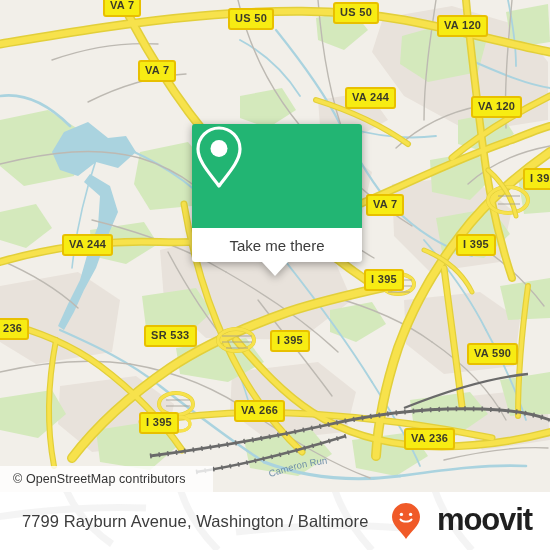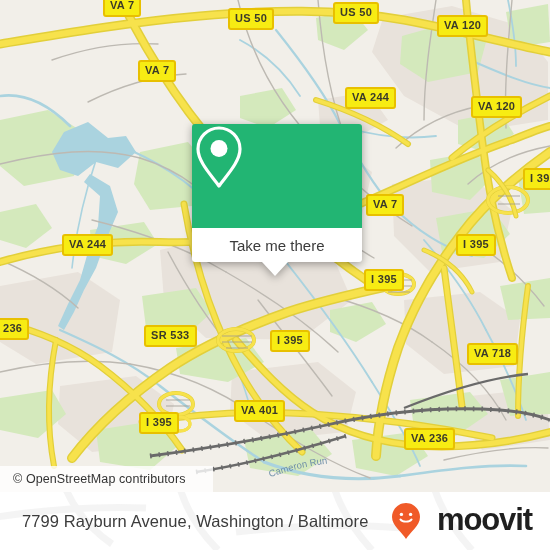--- a/index.html
+++ b/index.html
@@ -253,23 +253,23 @@
     <div class="shield" style="left:345px;top:87px">VA 244</div>
     <div class="shield" style="left:471px;top:96px">VA 120</div>
     <div class="shield" style="left:523px;top:168px">I 395</div>
     <div class="shield" style="left:366px;top:194px">VA 7</div>
     <div class="shield" style="left:62px;top:234px">VA 244</div>
     <div class="shield" style="left:456px;top:234px">I 395</div>
     <div class="shield" style="left:364px;top:269px">I 395</div>
     <div class="shield" style="left:-22px;top:318px">VA 236</div>
     <div class="shield" style="left:144px;top:325px">SR 533</div>
     <div class="shield" style="left:270px;top:330px">I 395</div>
-    <div class="shield" style="left:467px;top:343px">VA 718</div>
+    <div class="shield" style="left:467px;top:343px">VA 590</div>
     <div class="shield" style="left:139px;top:412px">I 395</div>
-    <div class="shield" style="left:234px;top:400px">VA 401</div>
+    <div class="shield" style="left:234px;top:400px">VA 266</div>
     <div class="shield" style="left:404px;top:428px">VA 236</div>
 
     <div id="attrib">
       <span>© OpenStreetMap contributors</span>
     </div>
 
     <div id="callout">
       <div id="callout-head">
         <svg width="54" height="66" viewBox="0 0 54 66">
           <path d="M27 4 C15.4 4 6 13.4 6 25 C6 38 20 52 27 62 C34 52 48 38 48 25 C48 13.4 38.6 4 27 4 Z" fill="none" stroke="#ffffff" stroke-width="3.2" stroke-linejoin="round"></path>

